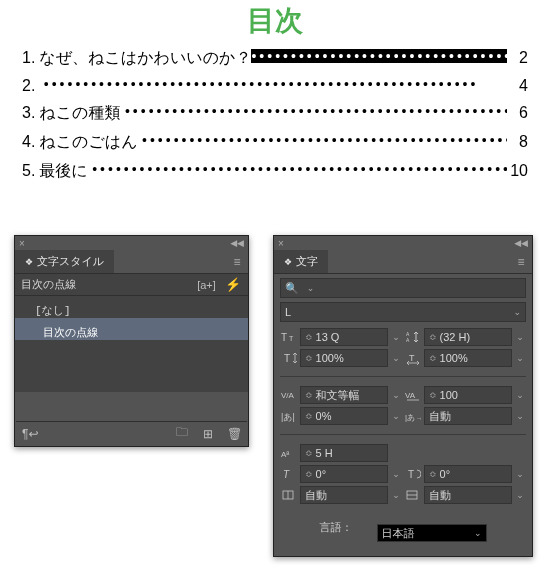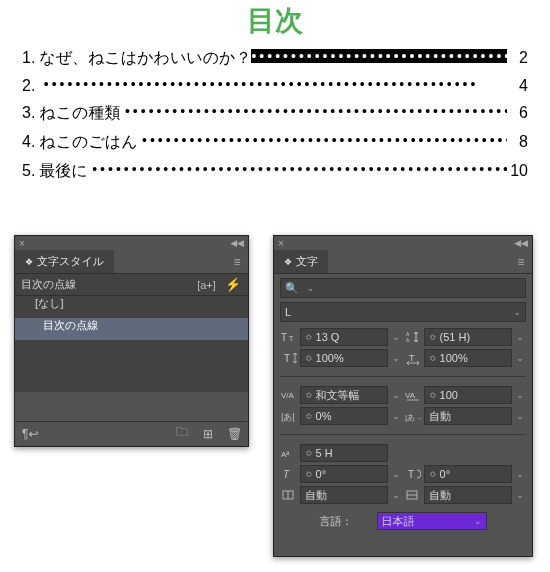--- a/index.html
+++ b/index.html
@@ -25,21 +25,21 @@
   .tab.active { background:#424242; color:#e6e6e6; }
   .tab-end { margin-left:auto; width:22px; display:flex; align-items:center; justify-content:center; color:#aaa; font-size:12px; }
   .chip { display:inline-block; vertical-align:middle; }
 
   .sub-header { display:flex; align-items:center; height:22px; padding:0 6px; background:#424242; border-bottom:1px solid #2f2f2f; }
   .sub-header .lbl { flex:1; color:#d8d8d8; }
   .sub-header .a-icon { font-size:11px; color:#bdbdbd; margin-right:10px; }
   .sub-header .bolt { font-size:13px; color:#bdbdbd; }
 
   .style-list { background:#424242; height:96px; }
-  .style-item { height:22px; display:flex; align-items:flex-start; padding:0 6px 0 20px; color:#d8d8d8; }
+  .style-item { height:22px; display:flex; align-items:flex-end; padding:0 6px 0 20px; color:#d8d8d8;font-family:Liberation Mono, monospace; }
   .style-item.sel-row { background:#5f6b7d; color:#fff; padding-left:28px; }
 
   .panel-footer { position:absolute; left:1px; right:1px; bottom:1px; height:24px; background:#535353; border-top:1px solid #2f2f2f; display:flex; align-items:center; padding:0 6px; gap:12px; }
   .panel-footer .sp { flex:1; }
   .icon { font-size:12px; color:#bdbdbd; width:14px; text-align:center; }
   .panel-left { position:relative; }
 
   .panel-right .body { padding: 4px 6px 6px 6px; }
   .field-row { display:flex; gap:6px; align-items:center; margin-bottom:4px; }
   .select-full { flex:1; display:flex; align-items:center; height:20px; background:#424242; border:1px solid #333; padding:0 4px; font-size:11px; color:#d8d8d8; }
@@ -47,21 +47,21 @@
   .select-full .txt { flex:1; overflow:hidden; white-space:nowrap; }
   .select-full .vee { font-size:9px; color:#aaa; margin-left:4px; }
 
   .grid { display:grid; grid-template-columns: 18px 1fr 12px 18px 1fr 12px; gap:3px 2px; align-items:center; margin-top:6px; }
   .glyph { font-size:11px; color:#c8c8c8; text-align:center; overflow:hidden; white-space:nowrap; }
   .glyph svg { display:block; margin:auto; }
   .val { height:18px; background:#424242; border:1px solid #333; display:flex; align-items:center; padding:0 4px; font-size:11px; color:#d8d8d8; }
   .vee2 { font-size:9px; color:#aaa; text-align:center; }
   .hr { height:1px; background:#3a3a3a; margin:6px 0; grid-column:1/-1; }
   .lang-row { display:flex; align-items:center; justify-content:center; gap:24px; margin-top:8px; }
-  .lang-sel { width:110px; height:18px; background:#6d28d9; border:1px solid #333; display:flex; align-items:center; padding:0 4px; font-size:11px; }
+  .lang-sel { width:110px; height:18px; background:#000000; border:1px solid #333; display:flex; align-items:center; padding:0 4px; font-size:11px;margin-top:12px; }
   .lang-sel .txt { flex:1; }
 </style>
 </head>
 <body>
 
 <div class="title">目次</div>
 
 <div class="toc">
   <div class="toc-row">
     <span class="num">1.</span>
@@ -172,21 +172,21 @@
 
         <span class="glyph">
           <svg width="16" height="14" viewBox="0 0 16 14">
               <text x="1" y="6" font-size="5" fill="#c8c8c8">A</text>
               <text x="1" y="12" font-size="5" fill="#c8c8c8">A</text>
               <path d="M11 2v10M9 4l2-2 2 2M9 10l2 2 2-2" stroke="#c8c8c8" fill="none" stroke-width="1"></path>
             </svg>
         </span>
         <div class="val">
           <span style="font-size:9px;color:#999;margin-right:3px">≎</span>
-          <span>(51 H)</span>
+          <span>(32 H)</span>
         </div>
         <span class="vee2">⌄</span>
 
         <span class="glyph">
           <svg width="16" height="14" viewBox="0 0 16 14">
               <text x="3" y="11" font-size="10" fill="#c8c8c8">T</text>
               <path d="M1 2v10M-1 4l2-2 2 2M-1 10l2 2 2-2" transform="translate(13,0)" stroke="#c8c8c8" fill="none" stroke-width="0.8"></path>
             </svg>
         </span>
         <div class="val">

